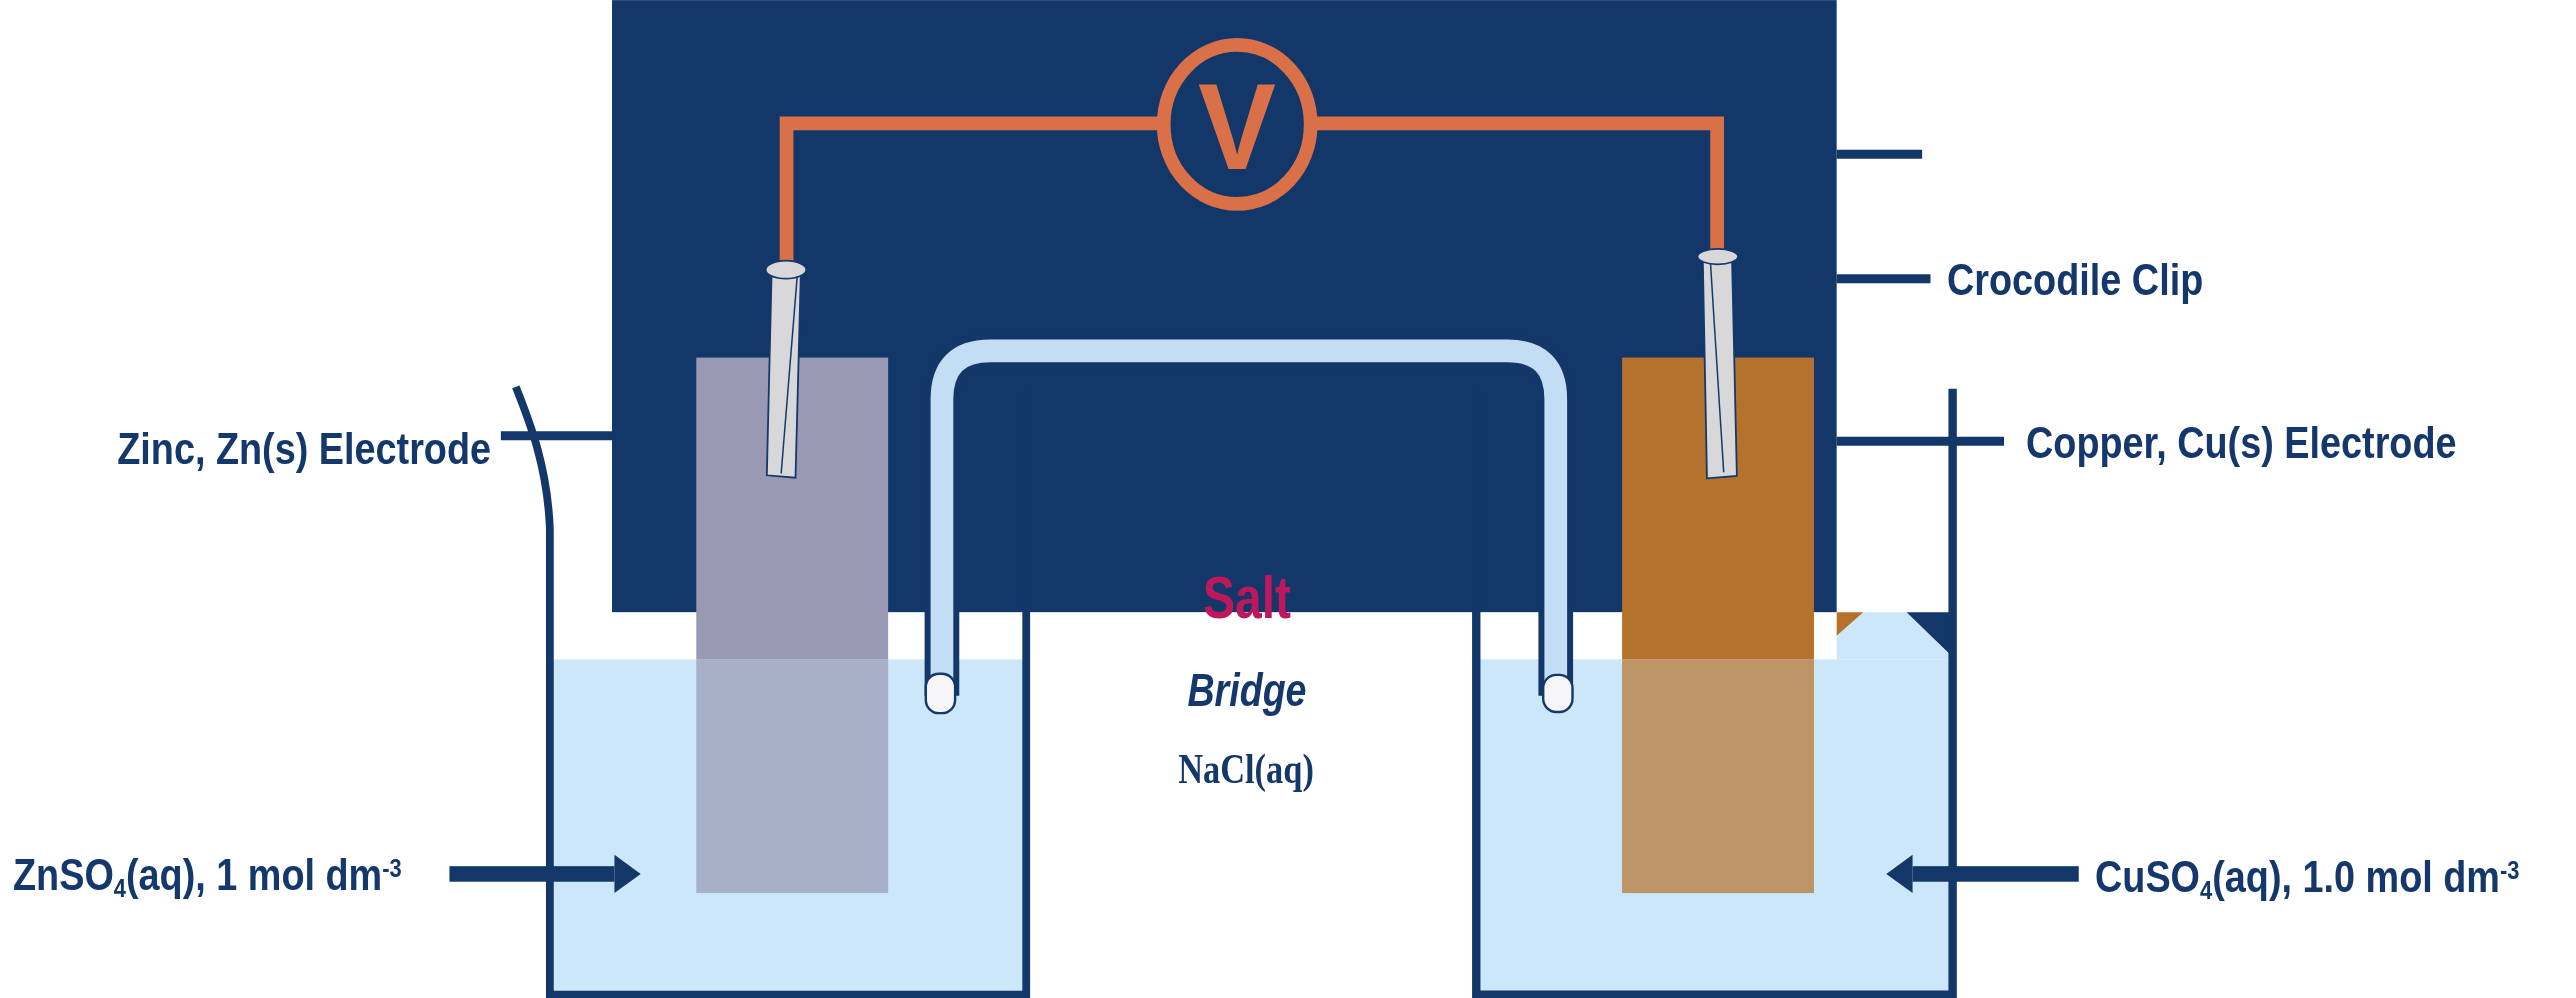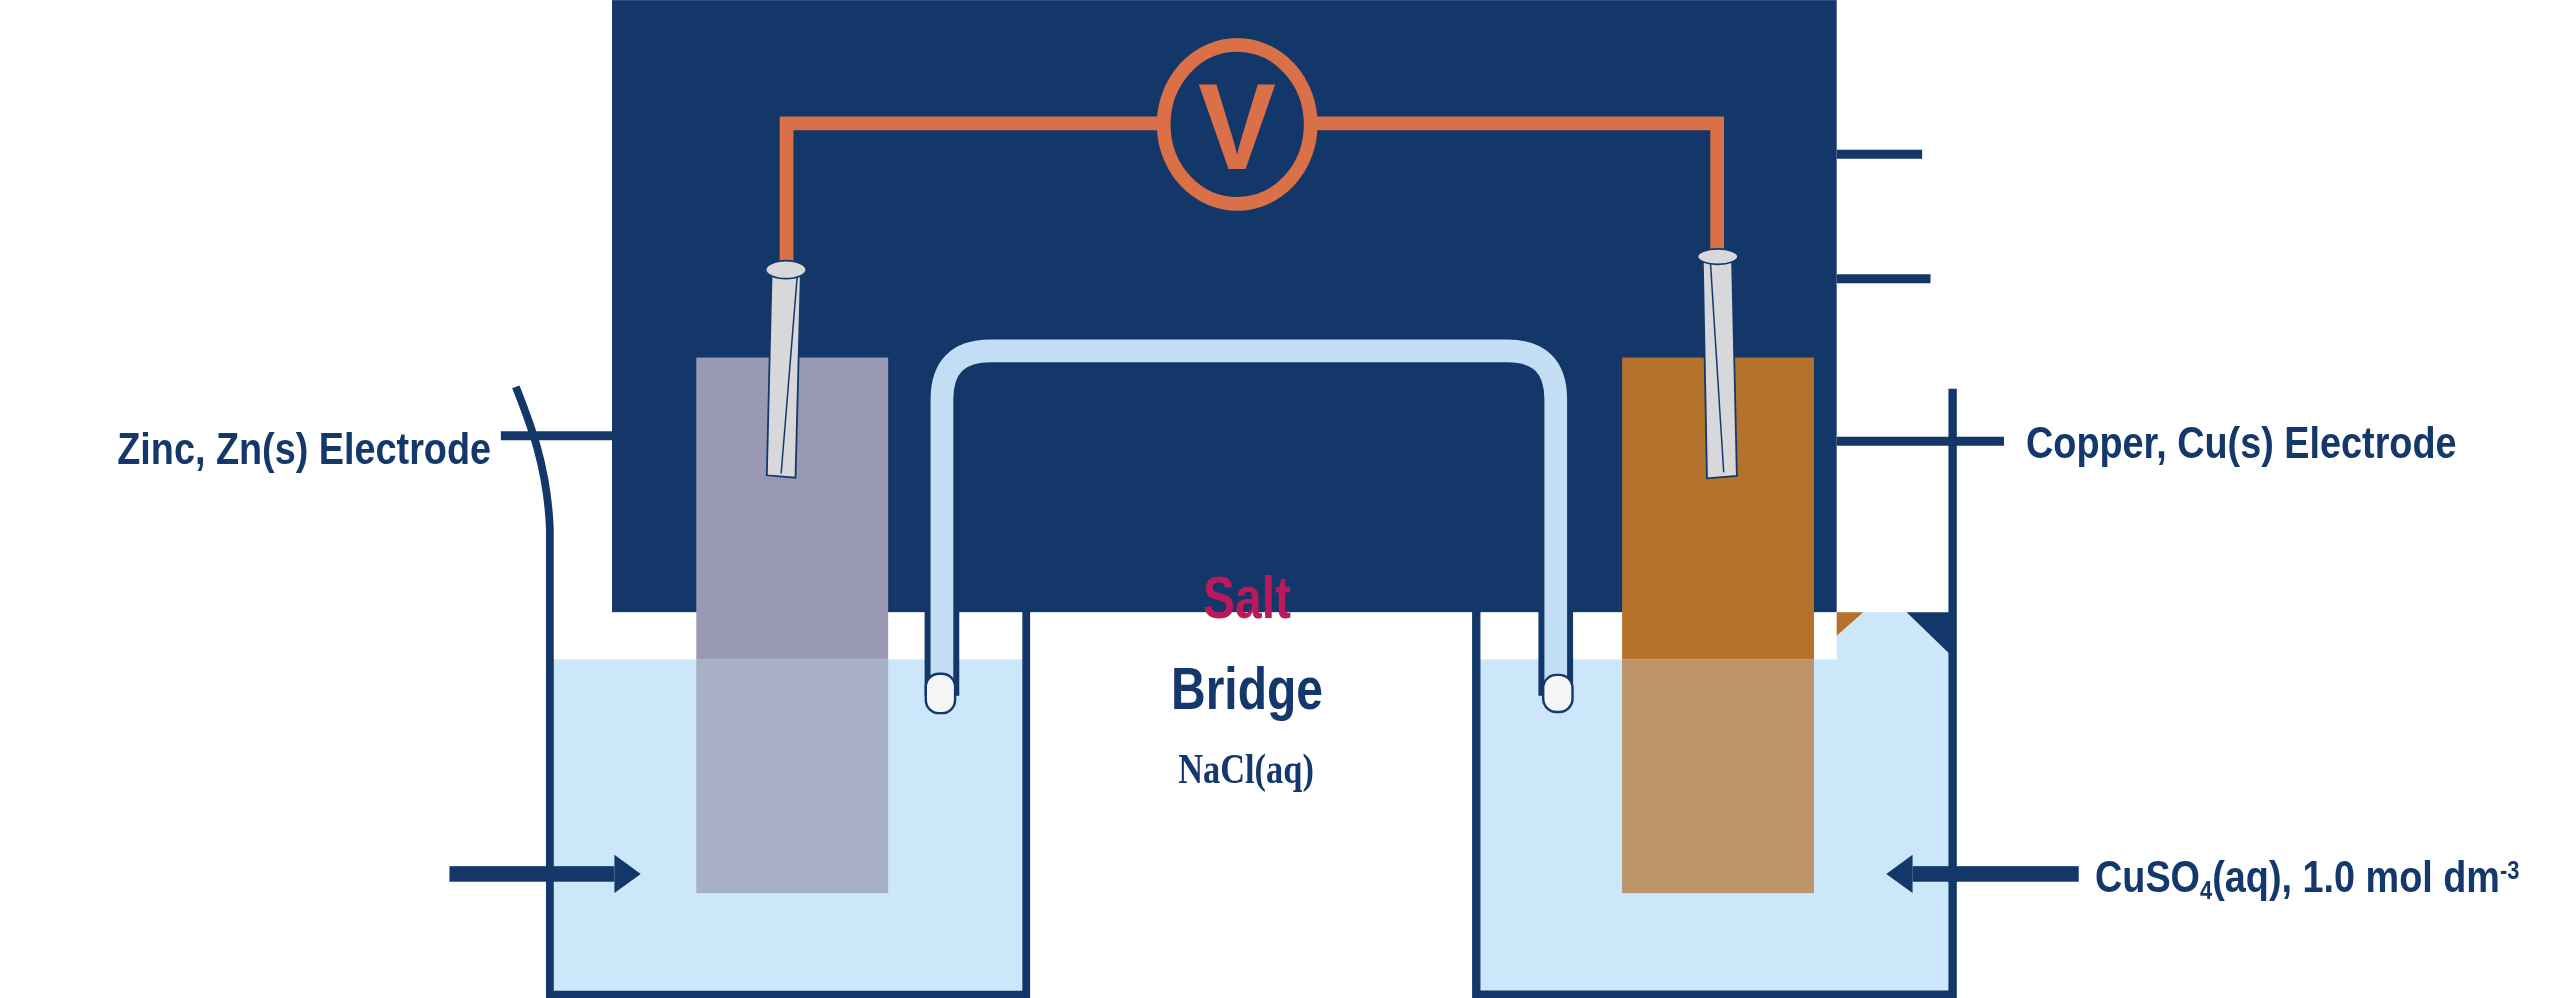--- a/index.html
+++ b/index.html
@@ -12,21 +12,21 @@
   .lbl>span{display:inline-block;transform:scaleX(0.84);transform-origin:left center;}
   .lbl.right-al{text-align:right;}
   .lbl.right-al>span{transform-origin:right center;}
   .lbl.centered{transform:translate(-50%,-50%);}
   .lbl.centered>span{transform-origin:center center;transform:scaleX(0.8);}
   .sub{font-size:0.58em;position:relative;top:0.28em;}
   .sup{font-size:0.58em;position:relative;top:-0.5em;}
   #v-label{font-size:123px;color:#d97048;transform:translate(-50%,-52%);}
   #v-label>span{transform:scaleX(0.95);transform-origin:center center;}
   #salt-word{font-size:60px;color:#be185d;text-align:center;}
-  #bridge-word{font-size:60px;}
+  #bridge-word{font-size:47px;font-style:italic;}
   #nacl-word{font-size:43px;font-family:Liberation Serif, serif;}
 </style>
 </head>
 <body>
 
 <div id="stage">
 
 <svg width="2576" height="999" viewBox="0 0 4310 1671">
 
   <rect x="1024" y="0" width="2049" height="1024" fill="#123768"></rect>
@@ -82,20 +82,23 @@
     <rect x="3200" y="1449" width="278" height="26" fill="#123768"></rect>
     <polygon points="3200,1430 3156,1462 3200,1494" fill="#123768"></polygon>
   </g>
 </svg>
 
 <div class="lbl" id="v-label" style="left:1237px;top:129px;">
   <span>V</span>
 </div>
 
 
+<div class="lbl" style="left:1947px;top:279px;">
+  <span>Crocodile Clip</span>
+</div>
 
 <div class="lbl right-al" style="right:2085px;top:448px;">
   <span>Zinc, Zn(s) Electrode</span>
 </div>
 
 <div class="lbl" style="left:2026px;top:442px;">
   <span>Copper, Cu(s) Electrode</span>
 </div>
 
 <div class="lbl centered" id="salt-word" style="left:1247px;top:598px;">
@@ -103,19 +106,22 @@
 </div>
 
 <div class="lbl centered" id="bridge-word" style="left:1247px;top:689px;">
   <span>Bridge</span>
 </div>
 
 <div class="lbl centered" id="nacl-word" style="left:1246px;top:768px;">
   <span>NaCl(aq)</span>
 </div>
 
+<div class="lbl" style="left:13px;top:874px;">
+  <span><span>ZnSO</span><span class="sub">4</span><span>(aq), 1 mol dm</span><span class="sup">-3</span></span>
+</div>
 
 <div class="lbl" style="left:2095px;top:876px;">
   <span><span>CuSO</span><span class="sub">4</span><span>(aq), 1.0 mol dm</span><span class="sup">-3</span></span>
 </div>
 
 </div>
 
 
 </body></html>

